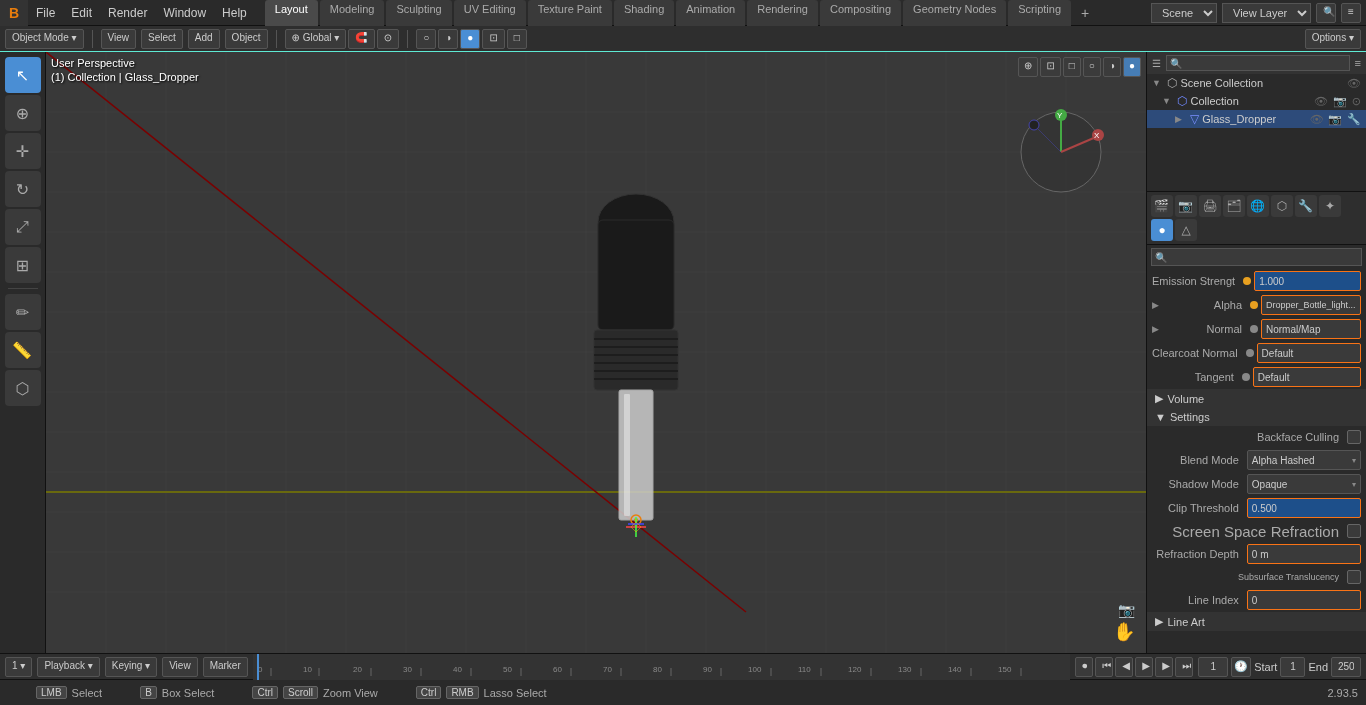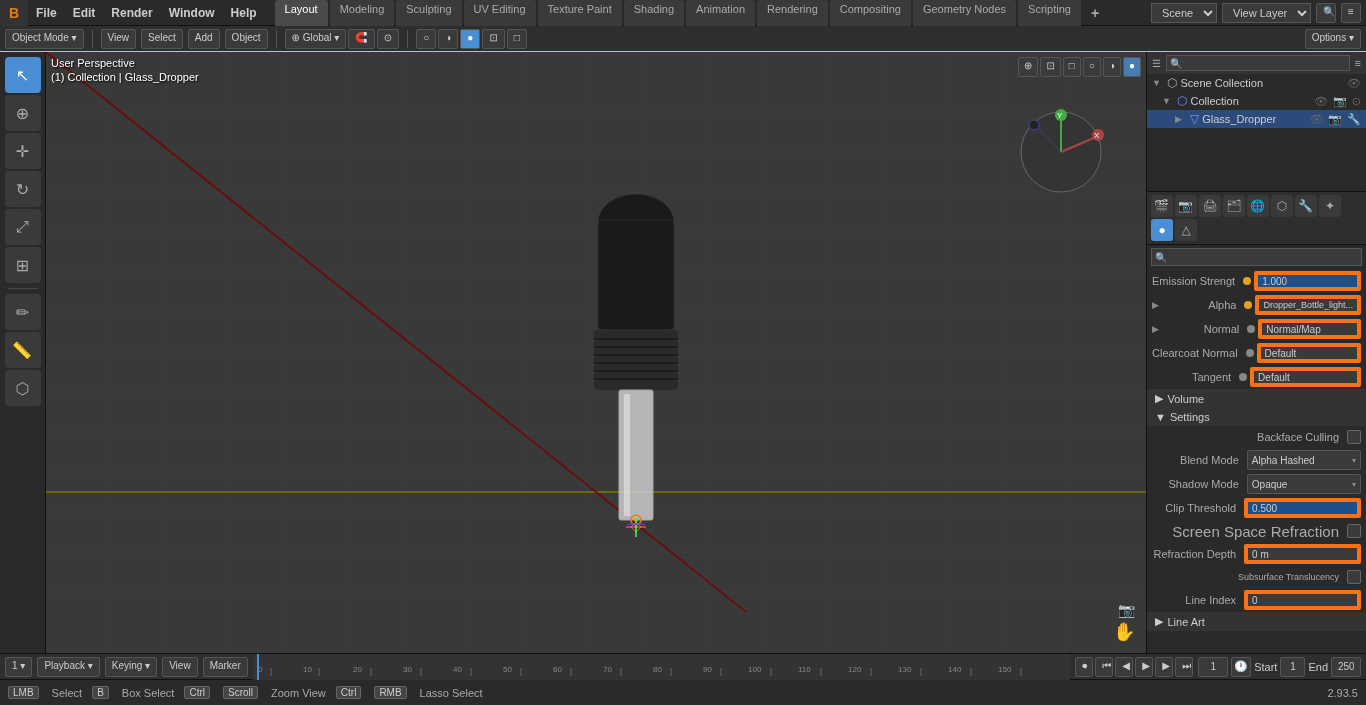--- a/index.html
+++ b/index.html
@@ -33,21 +33,20 @@
       font-size: 14px;
     }
     .menu-item {
       padding: 0 8px;
       height: 26px;
       display: flex;
       align-items: center;
       color: #ccc;
       cursor: pointer;
       font-size: 12px;
-      font-weight: bold;
     }
     .workspace-tabs {
       display: flex;
       margin-left: 10px;
       gap: 2px;
     }
     .workspace-tab {
       padding: 3px 10px;
       background: #3a3a3a;
       color: #aaa;
@@ -252,21 +251,21 @@
       color: #aaa;
       font-size: 11px;
       flex: 1;
       text-align: right;
       padding-right: 5px;
       white-space: nowrap;
     }
     .prop-value {
       flex: 1.2;
       background: #3a3a3a;
-      border: 4px solid #f97316;
+      border: 1px solid #f97316;
       color: #ccc;
       height: 20px;
       padding: 0 4px;
       font-size: 10px;
       border-radius: 2px;
       display: flex;
       align-items: center;
     }
     .prop-value-black {
       background: #111;
@@ -352,21 +351,22 @@
       display: flex;
       align-items: center;
       padding: 0 8px;
       gap: 10px;
       font-size: 11px;
       color: #aaa;
     }
     .status-item {
       display: flex;
       align-items: center;
-      gap: 13px;
+      gap: 5px;
+      margin-left: 28px;
     }
     .status-key {
       background: #444;
       border: 1px solid #666;
       border-radius: 2px;
       padding: 0 4px;
       color: #ccc;
       font-size: 10px;
     }
 

